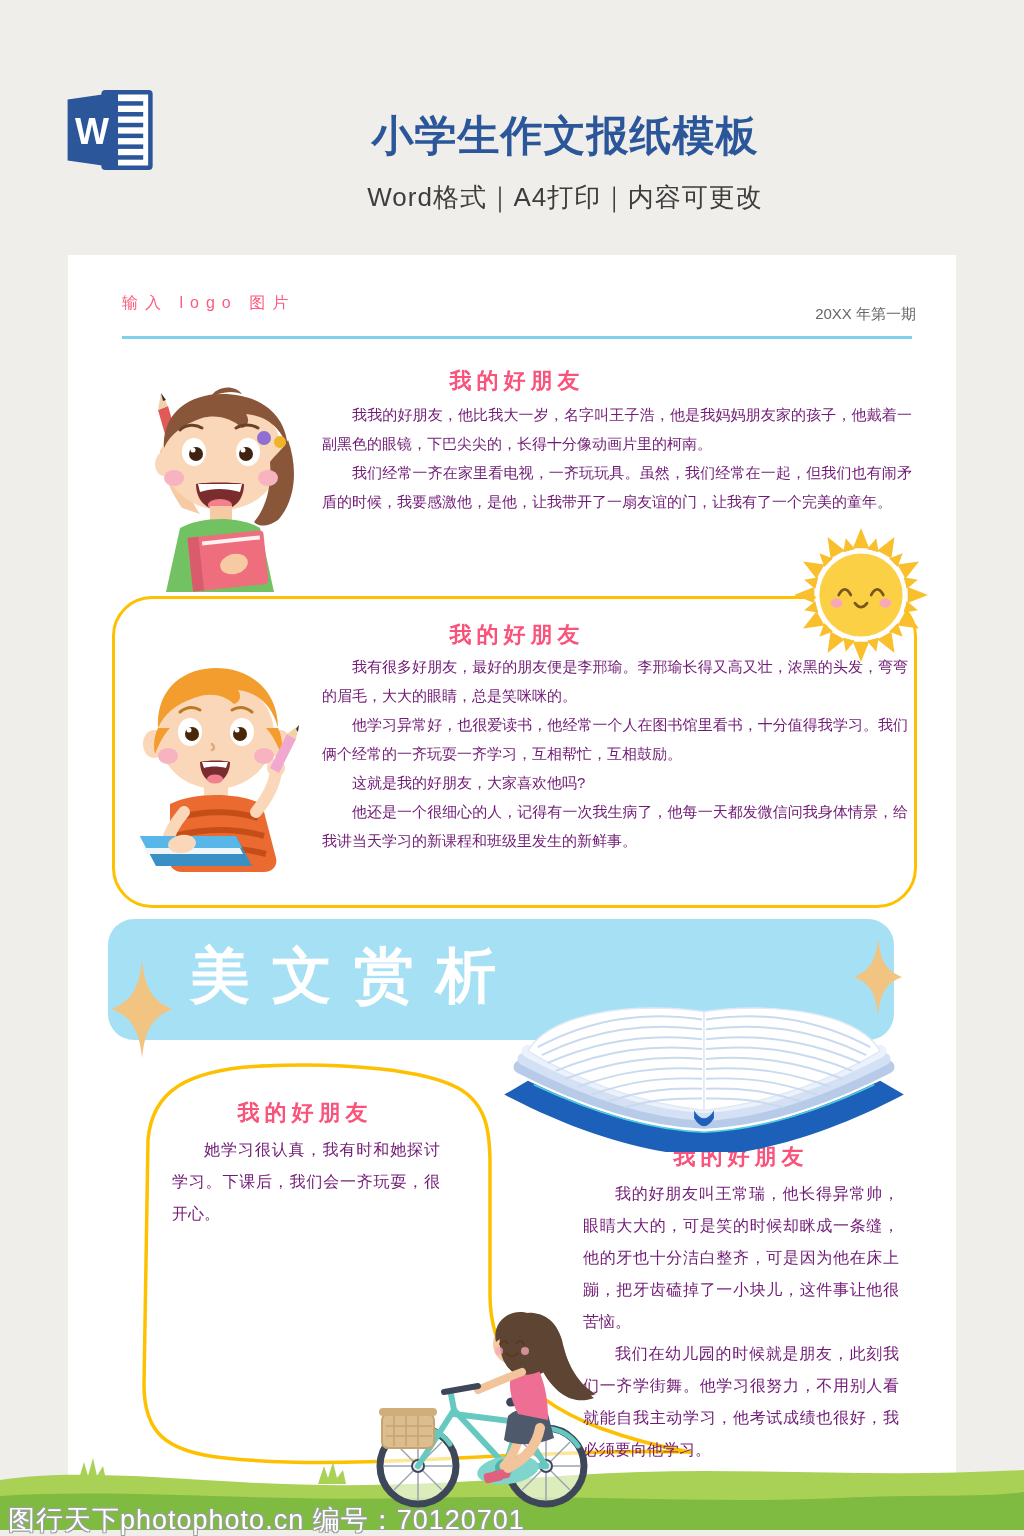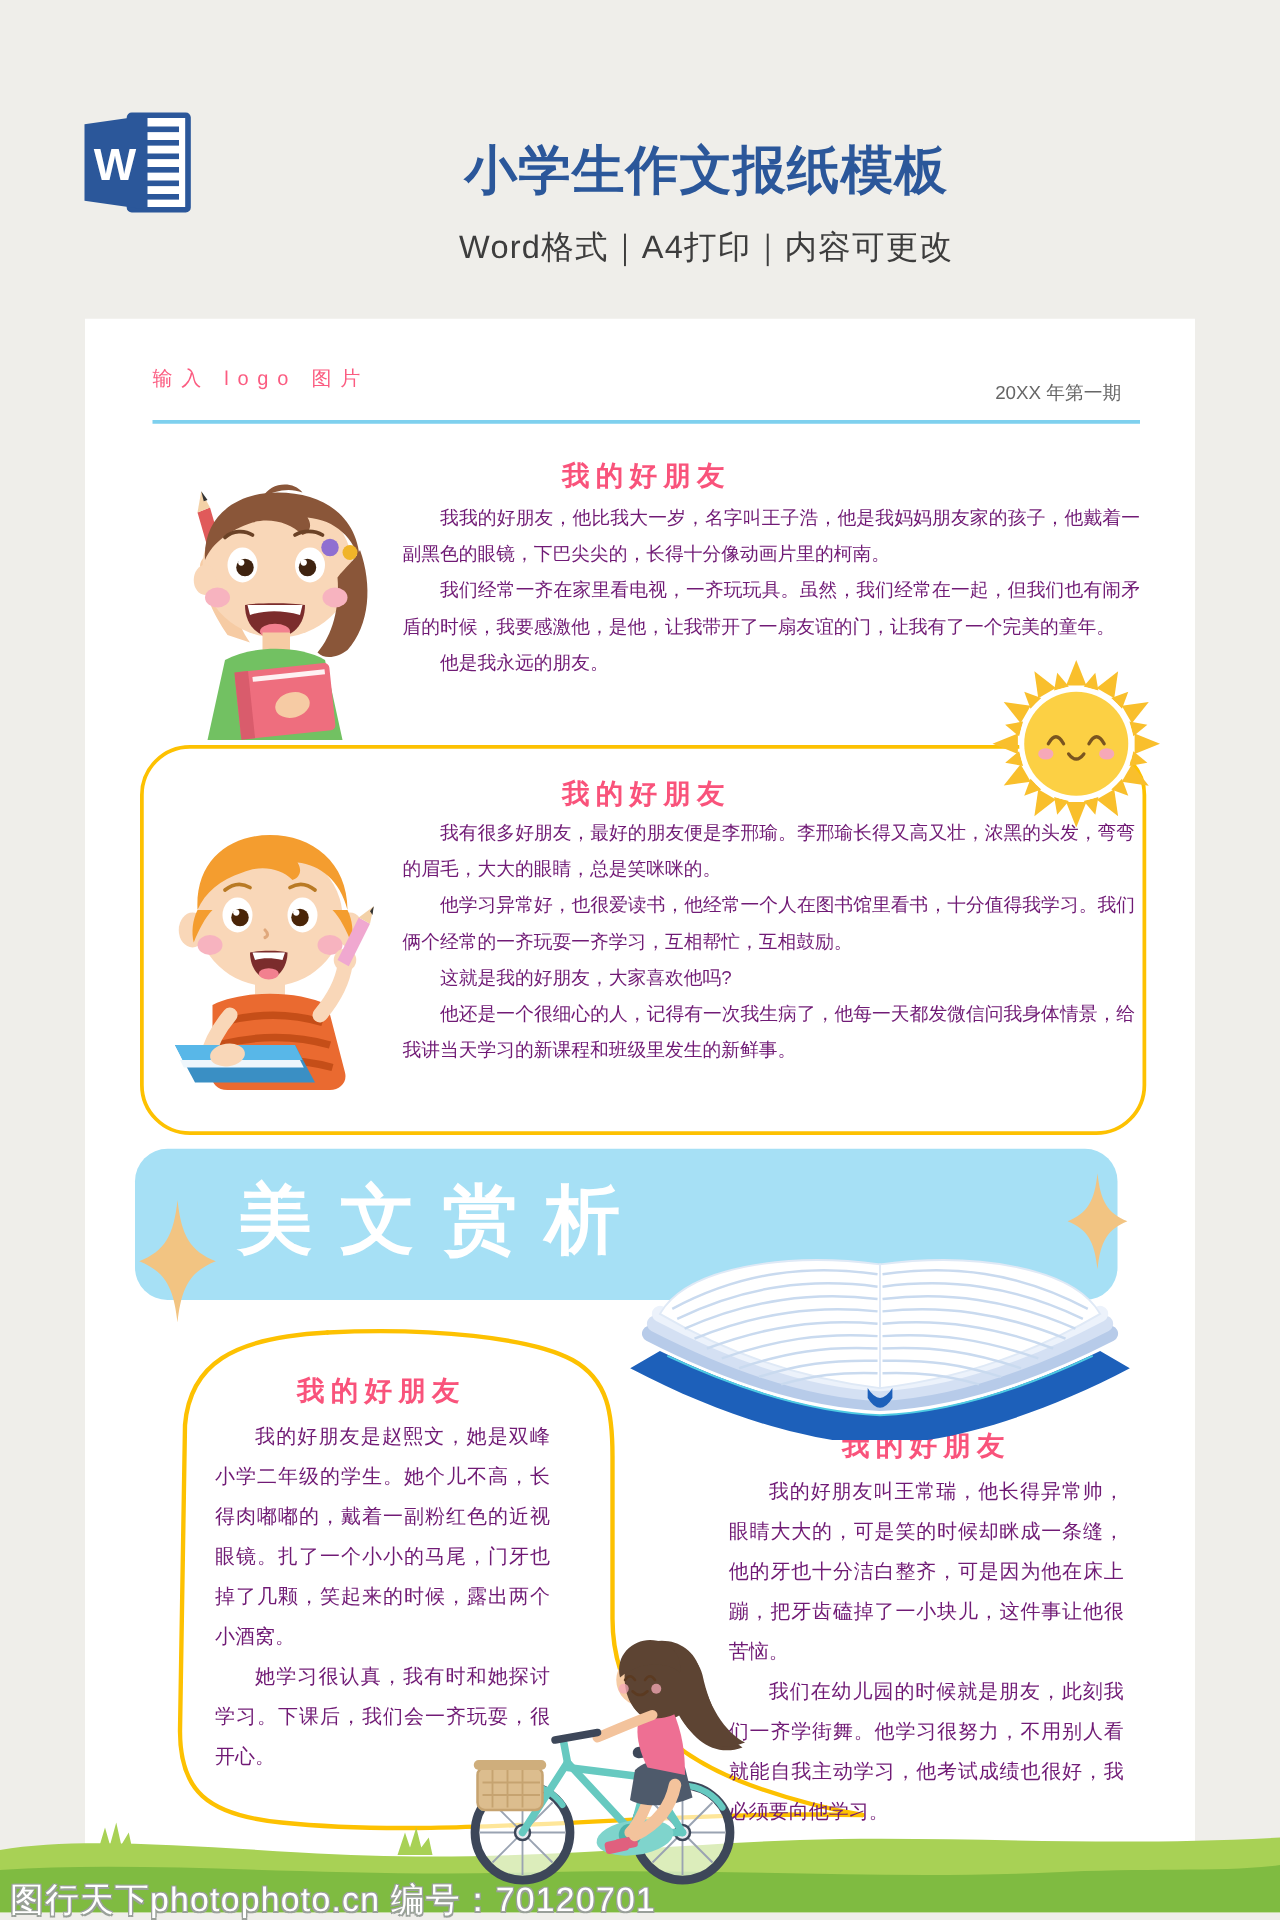--- a/index.html
+++ b/index.html
@@ -11,21 +11,21 @@
   .word-icon{left:64px;top:86px;width:90px;height:88px;z-index:2;}
   .head-titles{left:300px;top:92px;width:530px;text-align:center;z-index:2;}
   .head-title{font-size:42px;font-weight:bold;color:#2b579a;letter-spacing:1px;margin:16px;}
   .head-sub{font-size:26px;color:#3d3d3d;margin:14px 0 0 0;letter-spacing:1px;}
 
   
   .page{left:68px;top:255px;width:888px;height:1258px;background:#ffffff;z-index:0;}
 
   
   .logo-ph{left:122px;top:293px;font-size:16px;color:#fb5c81;letter-spacing:7px;z-index:2;}
-  .issue{left:585px;top:305px;width:312px;text-align:right;font-size:15px;color:#666;z-index:2;}
+  .issue{left:604px;top:305px;width:312px;text-align:right;font-size:15px;color:#666;z-index:2;}
   .cyan-line{left:122px;top:336px;width:790px;height:3px;background:#7ed0ee;z-index:2;}
 
   
   .essay-title{font-size:22px;font-weight:bold;color:#f9537b;letter-spacing:5px;text-align:center;z-index:2;}
   .essay-body p{margin:0;text-indent:2em;text-align:justify;color:#701a75;}
   .essay-body{z-index:2;}
   .body-std p{font-size:15px;line-height:29px;}
   .body-big p{font-size:16px;line-height:32px;}
 
   .t1{left:122px;top:366px;width:790px;}
@@ -86,21 +86,20 @@
   <div class="abs page"></div>
 
   <div class="abs logo-ph">输入 logo 图片</div>
   <div class="abs issue">20XX 年第一期</div>
   <div class="abs cyan-line"></div>
 
   <div class="abs essay-title t1">我的好朋友</div>
   <div class="abs essay-body body-std b1">
     <p>我我的好朋友，他比我大一岁，名字叫王子浩，他是我妈妈朋友家的孩子，他戴着一副黑色的眼镜，下巴尖尖的，长得十分像动画片里的柯南。</p>
     <p>我们经常一齐在家里看电视，一齐玩玩具。虽然，我们经常在一起，但我们也有闹矛盾的时候，我要感激他，是他，让我带开了一扇友谊的门，让我有了一个完美的童年。</p>
-    <p>他是我永远的朋友。</p>
   </div>
 
   <svg class="abs illus1" viewBox="0 0 196 234">
     <path d="M60 150 C48 132 40 116 42 98 C44 90 52 88 56 94 L64 122 C68 138 72 148 78 156 Z" fill="#f6cba4"></path>
     <circle cx="47" cy="95" r="9" fill="#f6cba4"></circle>
     <polygon points="36,52 46,48 57,86 47,90" fill="#e05a5a"></polygon>
     <polygon points="36,52 46,48 39,35" fill="#f3d1a7"></polygon>
     <polygon points="41,43 44,42 39,35" fill="#333333"></polygon>
     <ellipse cx="100" cy="96" rx="60" ry="56" fill="#f9d7b8"></ellipse>
     <ellipse cx="42" cy="106" rx="9" ry="12" fill="#f9d7b8"></ellipse>
@@ -249,21 +248,20 @@
     <use href="#wingL" transform="matrix(-1,0,0,1,416,0)"></use>
     <path d="M198 146 Q208 162 218 146 L218 154 Q208 170 198 154 Z" fill="#1d60ba"></path>
   </svg>
 
   <svg class="abs ybox2-outline" viewBox="0 0 600 420">
     <path d="M132 11 C55 15 22 37 18 85 L14 330 C14 377 35 397 95 403 C230 417 390 393 560 397" fill="none" stroke="#fdc101" stroke-width="3.5" stroke-linecap="round"></path>
     <path d="M132 11 C215 7 295 15 328 33 C357 49 360 77 360 110 L360 240 C360 300 395 345 470 373 C500 384 525 391 560 397" fill="none" stroke="#fdc101" stroke-width="3.5" stroke-linecap="round"></path>
   </svg>
   <div class="abs essay-title t3">我的好朋友</div>
   <div class="abs essay-body body-big b3">
-    <p>我的好朋友是赵熙文，她是双峰小学二年级的学生。她个儿不高，长得肉嘟嘟的，戴着一副粉红色的近视眼镜。扎了一个小小的马尾，门牙也掉了几颗，笑起来的时候，露出两个小酒窝。</p>
     <p>她学习很认真，我有时和她探讨学习。下课后，我们会一齐玩耍，很开心。</p>
   </div>
 
   <div class="abs essay-title t4">我的好朋友</div>
   <div class="abs essay-body body-big b4">
     <p>我的好朋友叫王常瑞，他长得异常帅，眼睛大大的，可是笑的时候却眯成一条缝，他的牙也十分洁白整齐，可是因为他在床上蹦，把牙齿磕掉了一小块儿，这件事让他很苦恼。</p>
     <p>我们在幼儿园的时候就是朋友，此刻我们一齐学街舞。他学习很努力，不用别人看就能自我主动学习，他考试成绩也很好，我必须要向他学习。</p>
   </div>
 
   <svg class="abs grass" viewBox="0 0 1024 84">

